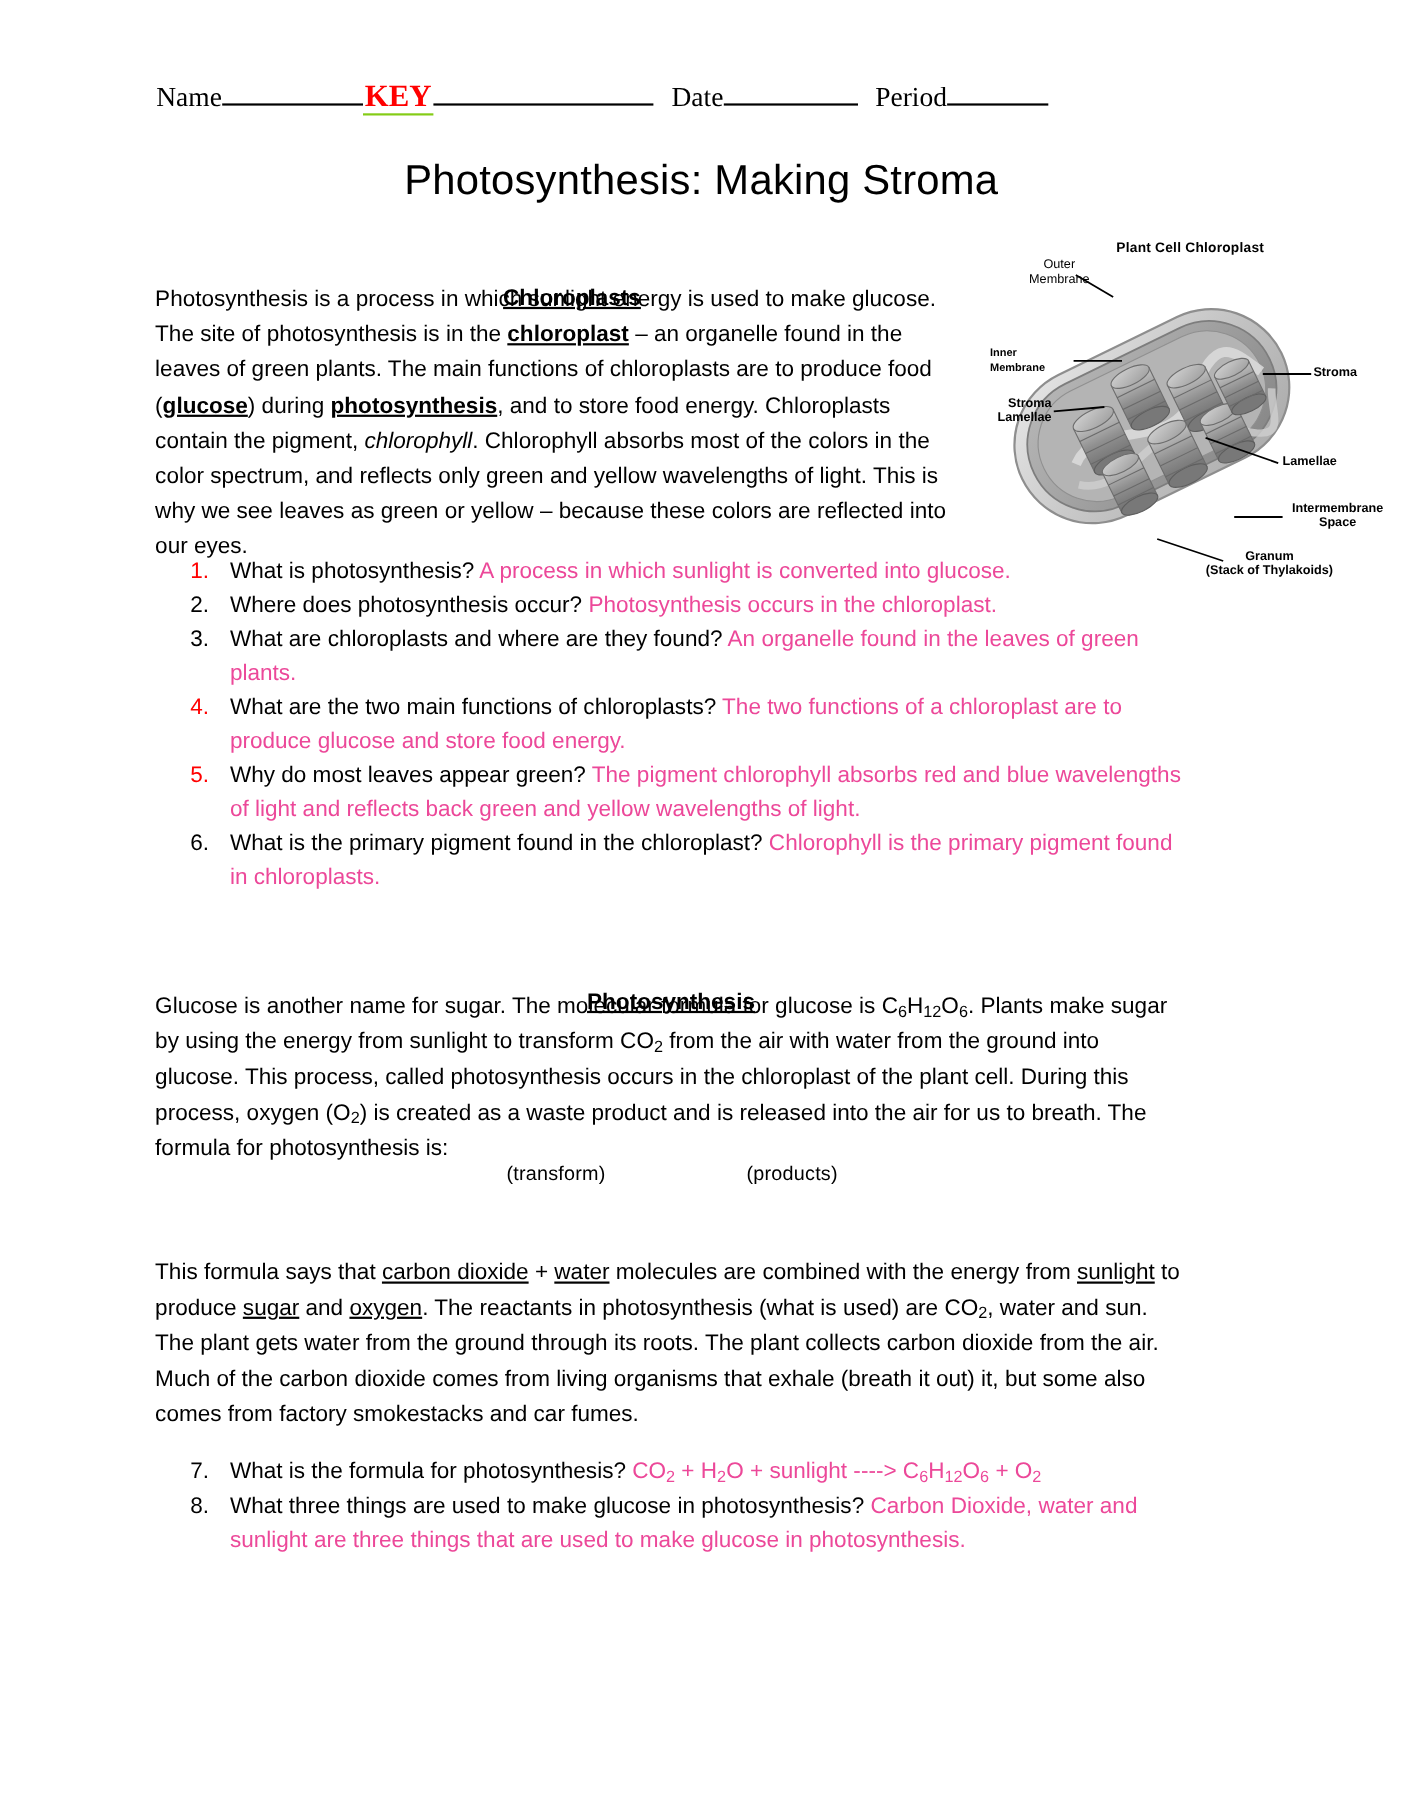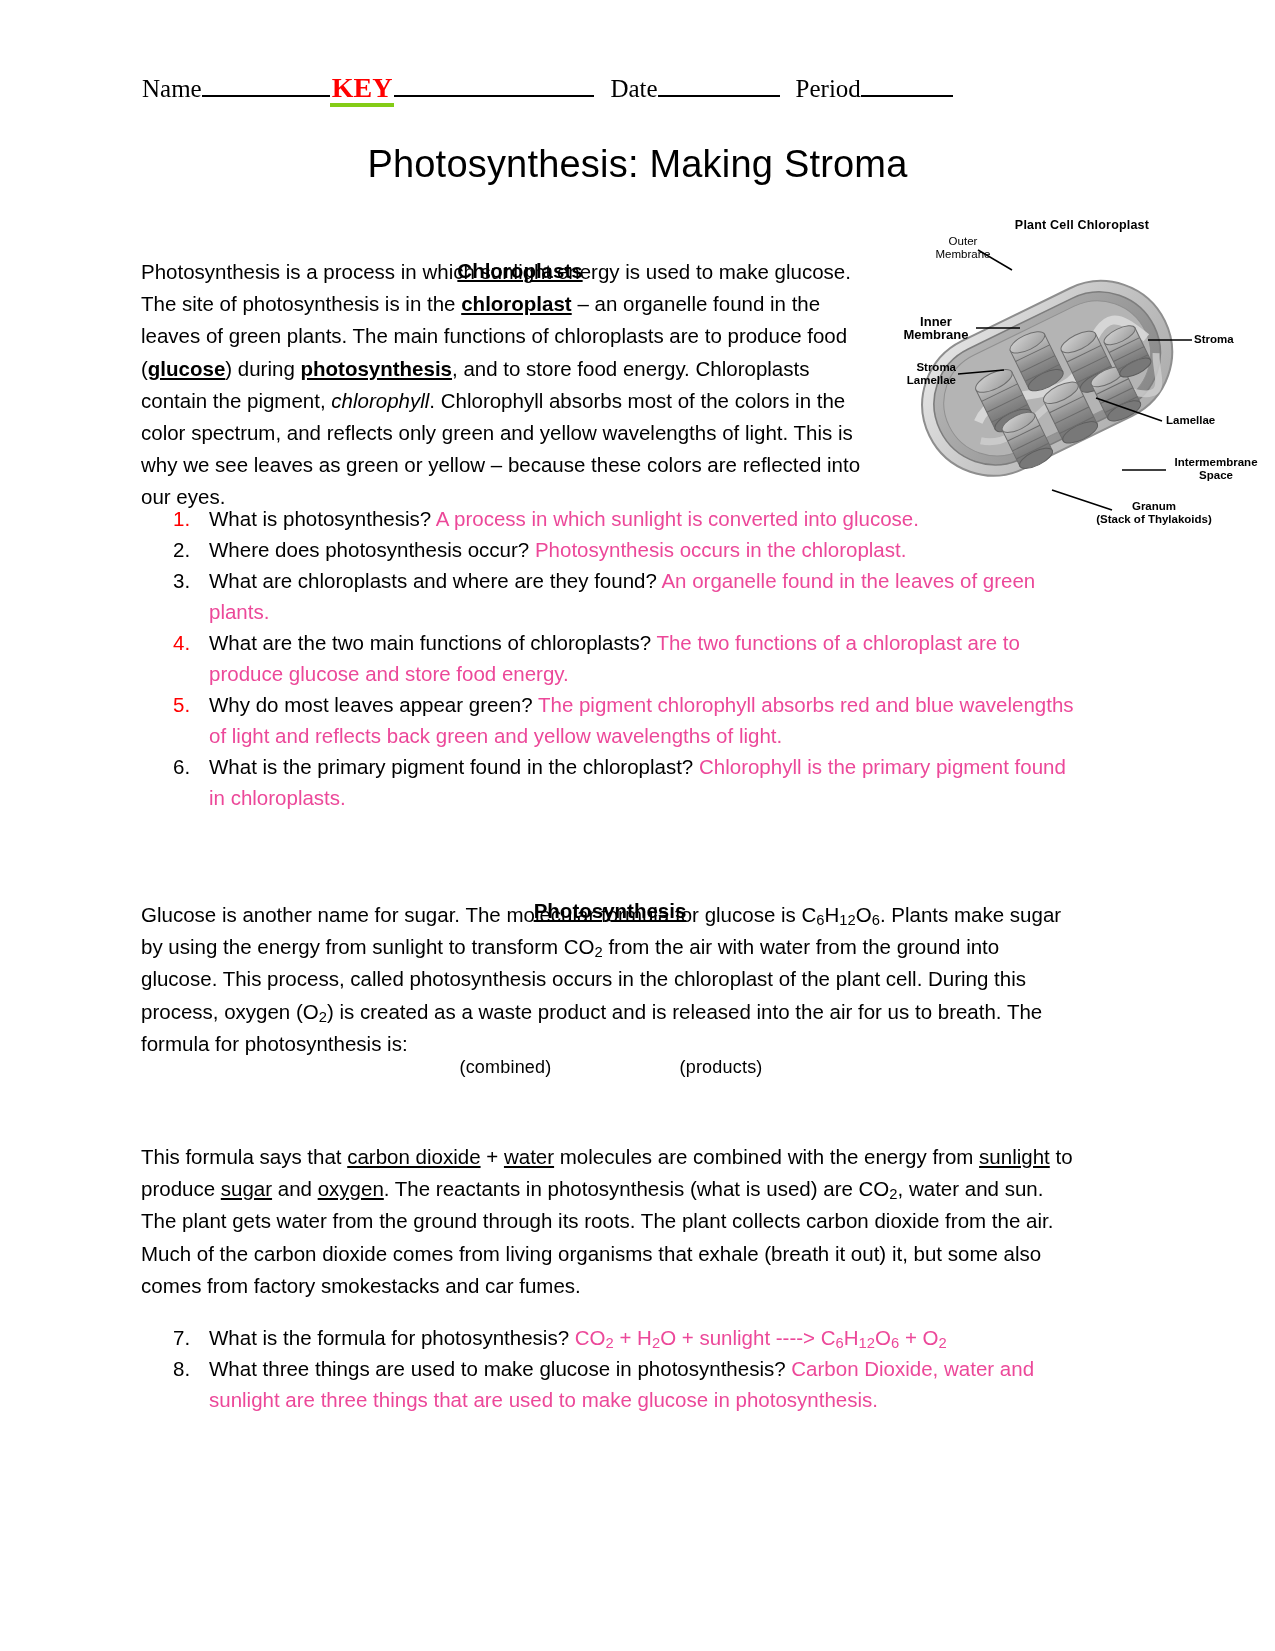--- a/index.html
+++ b/index.html
@@ -42,21 +42,21 @@
   }
   .rule-name1 { width: 128px; }
   .rule-name2 { width: 200px; }
   .rule-date  { width: 122px; }
   .rule-period{ width: 92px; }
   .key-word {
     color: #ff0000;
     font-weight: bold;
     font-family: "Liberation Serif", serif;
     font-size: 28px;
-    border-bottom: 4px solid #84cc16;
+    border-bottom: 2px solid #84cc16;
     padding: 0 2px;
   }
   .sp { display: inline-block; width: 16px; }
 
   
   .doc-title {
     position: absolute;
     left: 0;
     top: 143px;
     width: 1275px;
@@ -309,21 +309,21 @@
       <line x1="248" y1="122" x2="292" y2="122" stroke="#000" stroke-width="1.6"></line>
       <line x1="196" y1="180" x2="262" y2="203" stroke="#000" stroke-width="1.6"></line>
       <line x1="222" y1="252" x2="266" y2="252" stroke="#000" stroke-width="1.6"></line>
       <line x1="152" y1="272" x2="212" y2="292" stroke="#000" stroke-width="1.6"></line>
     </svg>
 
     <div style="position:absolute;left:28px;top:17px;width:70px;text-align:center;font-size:11.5px;font-weight:normal;line-height:12.5px;">
       <span>Outer</span><br>
       <span>Membrane</span>
     </div>
-    <div style="position:absolute;left:0px;top:98px;width:72px;text-align:center;font-size:13px;font-weight:bold;line-height:12.5px;">
+    <div style="position:absolute;left:0px;top:98px;width:72px;text-align:left;font-size:10px;font-weight:bold;line-height:12.5px;">
       <span>Inner</span><br>
       <span>Membrane</span>
     </div>
     <div style="position:absolute;left:-6px;top:143px;width:62px;text-align:right;font-size:11.5px;font-weight:bold;line-height:12.5px;">
       <span>Stroma</span><br>
       <span>Lamellae</span>
     </div>
     <div style="position:absolute;left:294px;top:115px;font-size:11.5px;font-weight:bold;">Stroma</div>
     <div style="position:absolute;left:266px;top:196px;font-size:11.5px;font-weight:bold;">Lamellae</div>
     <div style="position:absolute;left:268px;top:238px;width:96px;text-align:center;font-size:11.5px;font-weight:bold;line-height:12.5px;">
@@ -344,21 +344,21 @@
       <li><span class="num" style="color: rgb(255, 0, 0);">5.</span><span>Why do most leaves appear green? </span><span class="ans"> The pigment chlorophyll absorbs red and blue wavelengths of light and reflects back green and yellow wavelengths of light.</span></li>
       <li><span class="num" style="color: rgb(0, 0, 0);">6.</span><span>What is the primary pigment found in the chloroplast? </span><span class="ans">Chlorophyll is the primary pigment found in chloroplasts.</span></li>
     </ol>
 
   <div class="section-head" id="photo-head">Photosynthesis</div>
 
   <div id="photo-para"><span>Glucose is another name for sugar. The molecular formula for glucose is C</span><sub>6</sub><span>H</span><sub>12</sub><span>O</span><sub>6</sub><span>. Plants make sugar by using the energy from sunlight to transform CO</span><sub>2</sub><span> from the air with water from the ground into glucose. This process, called photosynthesis occurs in the chloroplast of the plant cell. During this process, oxygen (O</span><sub>2</sub><span>) is created as a waste product and is released into the air for us to breath. The formula for photosynthesis is:</span></div>
 
   <div id="equation-block">
     <span class="eq-labels">
-      <span class="reactants">(combined)</span><span>(products)</span>
+      <span class="reactants">(transform)</span><span>(products)</span>
     </span>
   </div>
 
   <div id="closing-para"><span>This formula says that </span><span class="u">carbon dioxide</span><span> + </span><span class="u">water</span><span> molecules are combined with the energy from </span><span class="u">sunlight</span><span> to produce </span><span class="u">sugar</span><span> and </span><span class="u">oxygen</span><span>. The reactants in photosynthesis (what is used) are CO</span><sub>2</sub><span>, water and sun. The plant gets water from the ground through its roots. The plant collects carbon dioxide from the air. Much of the carbon dioxide comes from living organisms that exhale (breath it out) it, but some also comes from factory smokestacks and car fumes.</span></div>
 
   <ol class="qlist" id="qlist-2">
       <li><span class="num" style="color: rgb(0, 0, 0);">7.</span><span>What is the formula for photosynthesis? </span><span class="ans">CO<sub>2</sub> + H<sub>2</sub>O + sunlight ----&gt; C<sub>6</sub>H<sub>12</sub>O<sub>6</sub> + O<sub>2</sub></span></li>
       <li><span class="num" style="color: rgb(0, 0, 0);">8.</span><span>What three things are used to make glucose in photosynthesis? </span><span class="ans">Carbon Dioxide, water and sunlight are three things that are used to make glucose in photosynthesis.</span></li>
     </ol>
 

